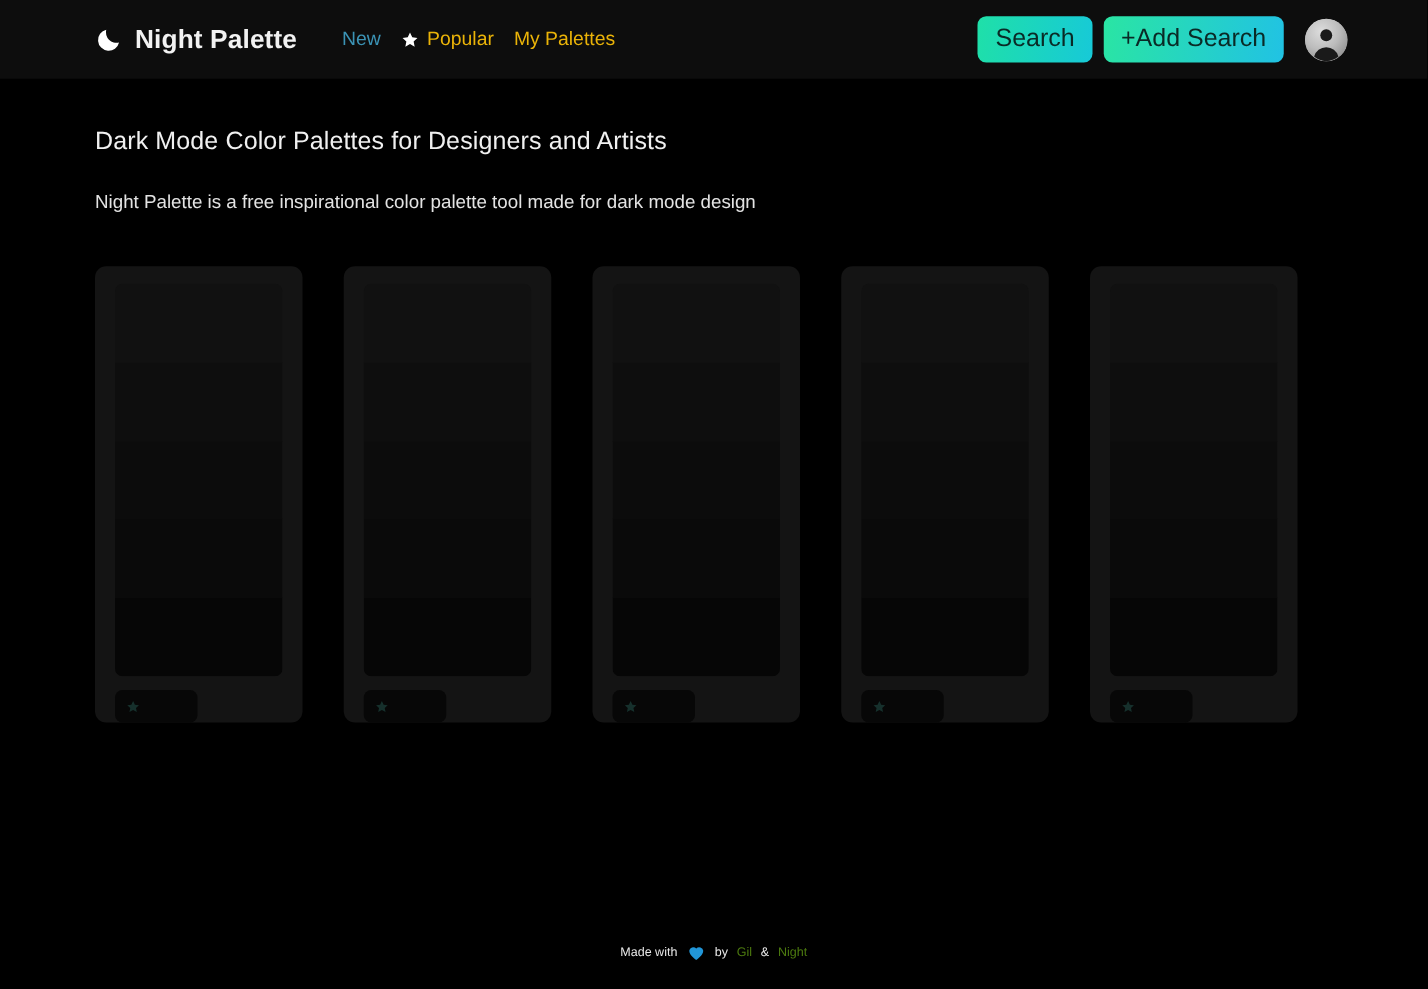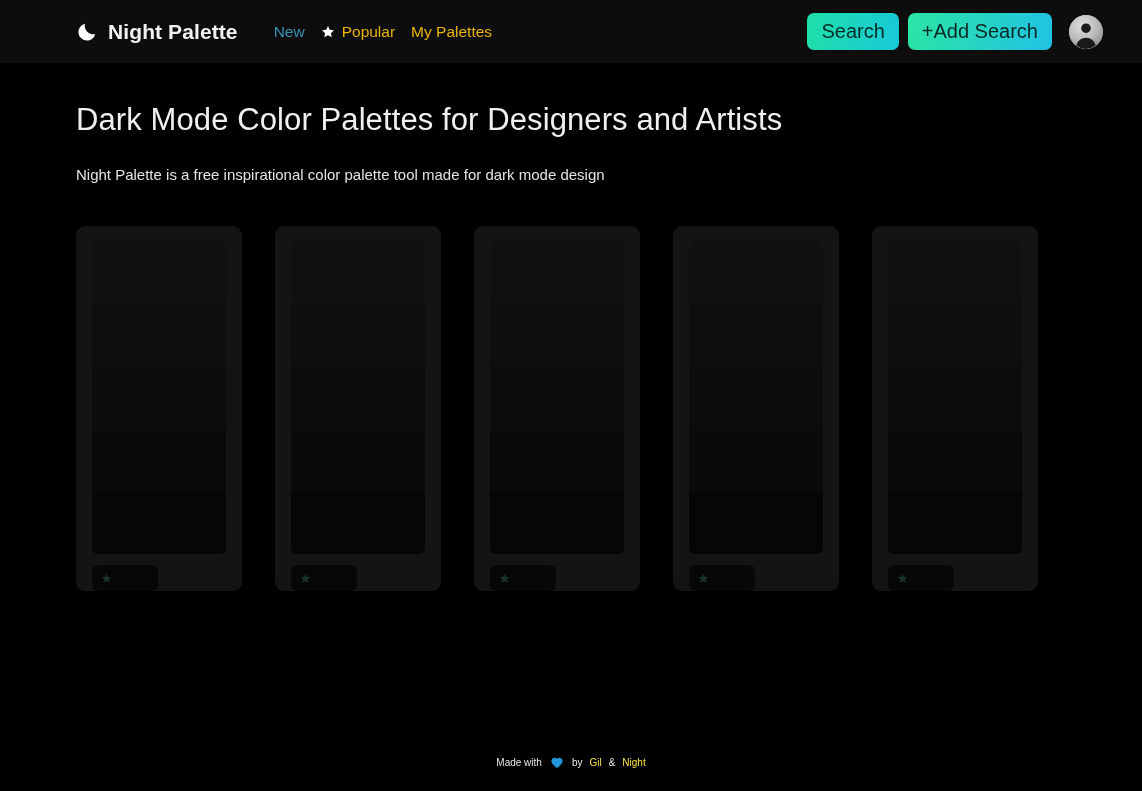--- a/index.html
+++ b/index.html
@@ -11,21 +11,21 @@
     font-family: "Liberation Sans", sans-serif;
     overflow: hidden;
   }
 
   
   .header {
     height: 63px;
     background: #0d0d0d;
     display: flex;
     align-items: center;
-    padding: 0 39px 0 76px;
+    padding: 0 64px 0 76px;
     position: relative;
   }
 
   .brand {
     display: flex;
     align-items: center;
     gap: 10px;
     margin-right: 36px;
   }
   .moon-icon {
@@ -98,21 +98,21 @@
     cursor: pointer;
     flex: 0 0 auto;
   }
 
   
   .main {
     padding: 0 76px;
   }
   .page-title {
     margin-top: 39px;
-    font-size: 31px;
+    font-size: 20px;
     font-weight: 400;
     color: #f0f0f0;
     letter-spacing: 0.1px;
   }
   .page-subtitle {
     margin-top: 28px;
     font-size: 15px;
     color: #e3e3e3;
     font-weight: 400;
   }
@@ -185,21 +185,21 @@
     gap: 7px;
     font-size: 10px;
     color: #e8e8e8;
   }
   .heart-icon {
     width: 16px;
     height: 16px;
     display: block;
   }
   .footer-link {
-    color: #fde047;
+    color: #4d7c0f;
     text-decoration: none;
     cursor: pointer;
   }
   .amp { color: #e8e8e8; }
 </style>
 </head>
 <body>
 
 <div class="header">
 

